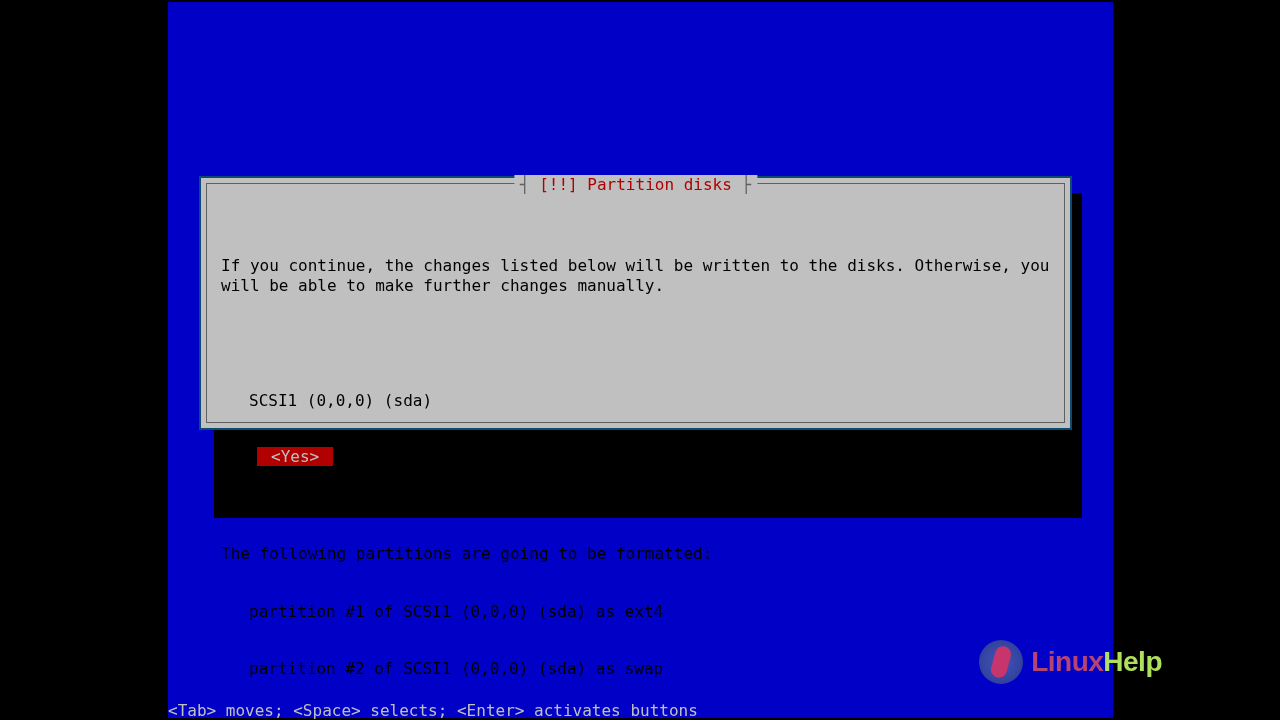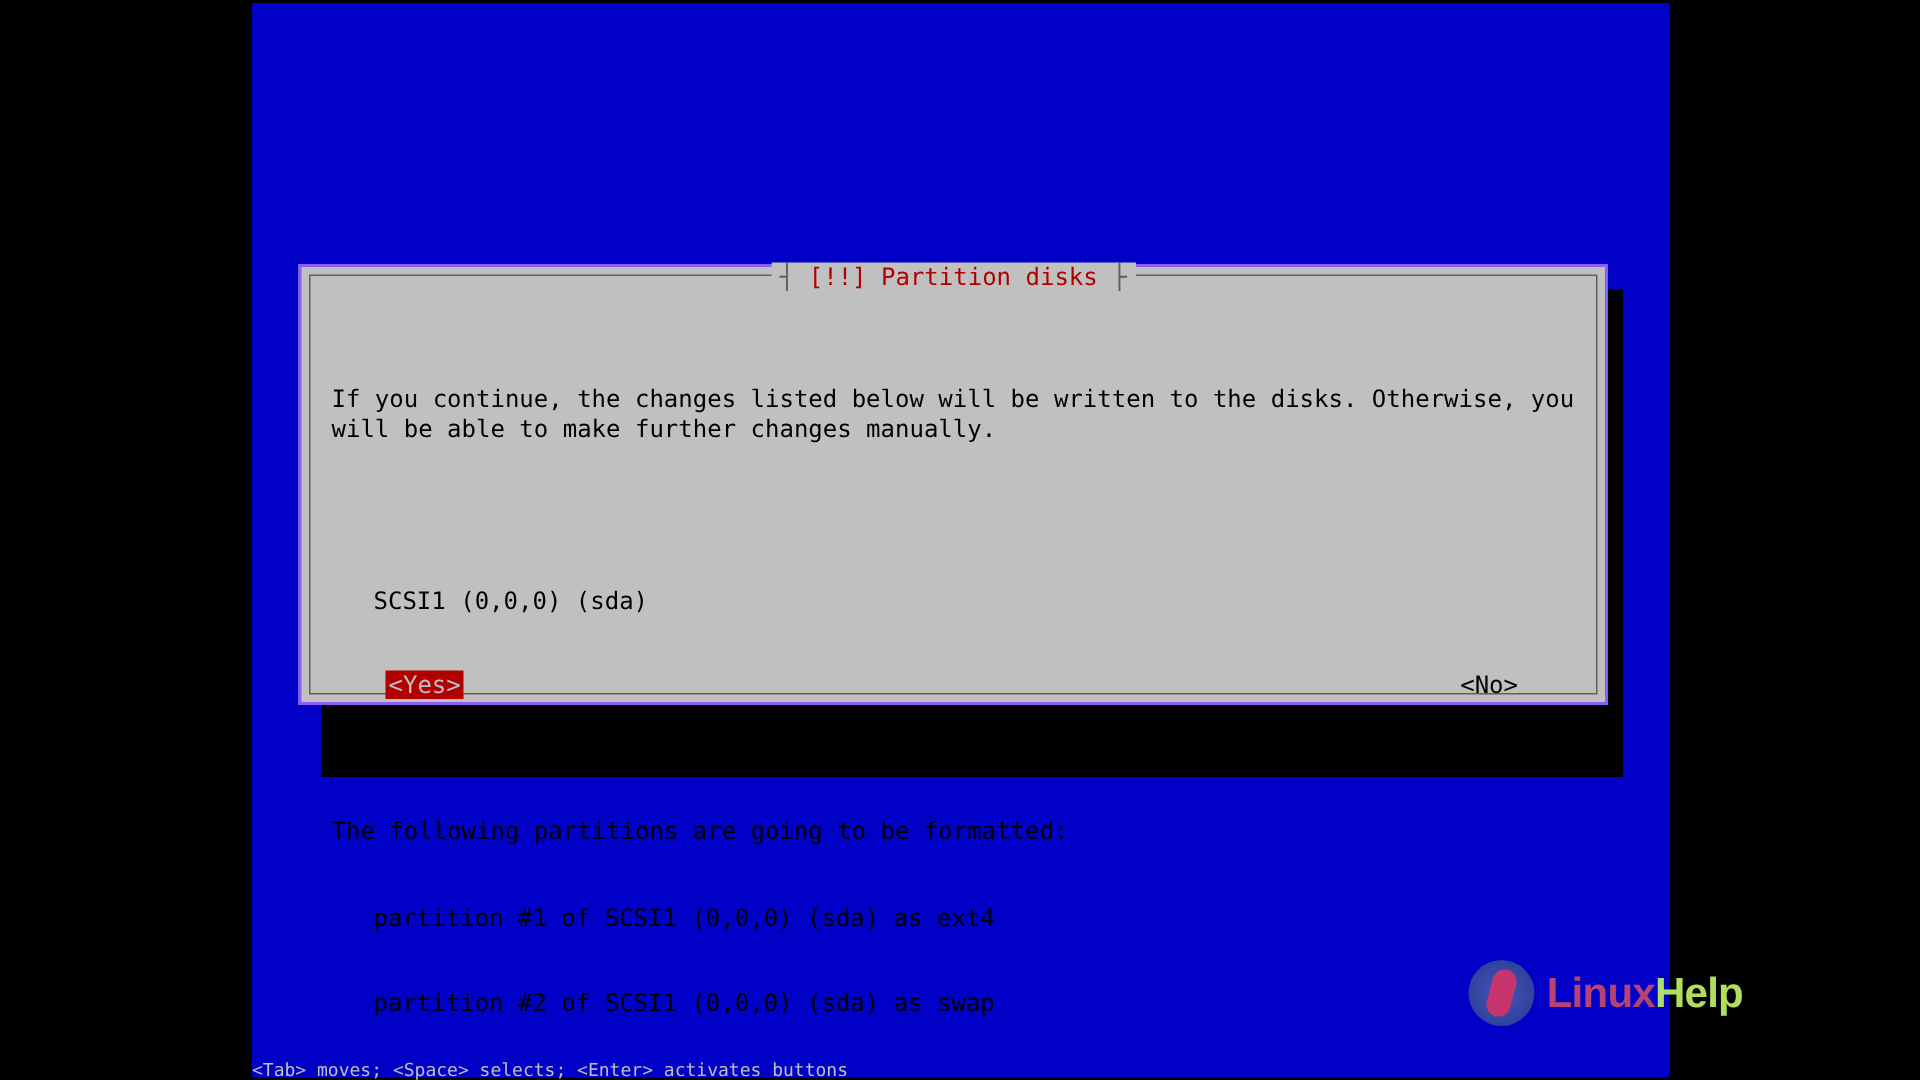--- a/index.html
+++ b/index.html
@@ -26,23 +26,23 @@
       top: 193px;
       width: 868px;
       height: 325px;
       background: #000;
     }
     .dialog {
       position: absolute;
       left: 199px;
       top: 176px;
       width: 873px;
-      height: 294px;
+      height: 254px;
       background: #c0c0c0;
-      border: 2px solid #8b5cf6;
+      border: 2px solid #0c4a6e;
     }
     .inner-border {
       position: absolute;
       inset: 5px;
       border: 1px solid #606060;
     }
     .title-wrap {
       position: absolute;
       top: -9px;
       left: 50%;
@@ -69,32 +69,32 @@
       position: absolute;
       left: 56px;
       right: 56px;
       top: 269px;
       display: flex;
       justify-content: space-between;
       align-items: center;
     }
     .btn {
       color: #000;
-      padding: 0 2px;
+      padding: 0 14px;
     }
     .btn.selected {
       background: #b00000;
       color: #c0c0c0;
     }
     .hint {
       position: absolute;
       left: 168px;
       bottom: 0;
       color: #c0c0c0;
-      font-size: 12px;
+      font-size: 16px;
     }
     .logo {
       position: absolute;
       right: 118px;
       bottom: 36px;
       display: flex;
       align-items: center;
       gap: 8px;
       opacity: 0.92;
     }

